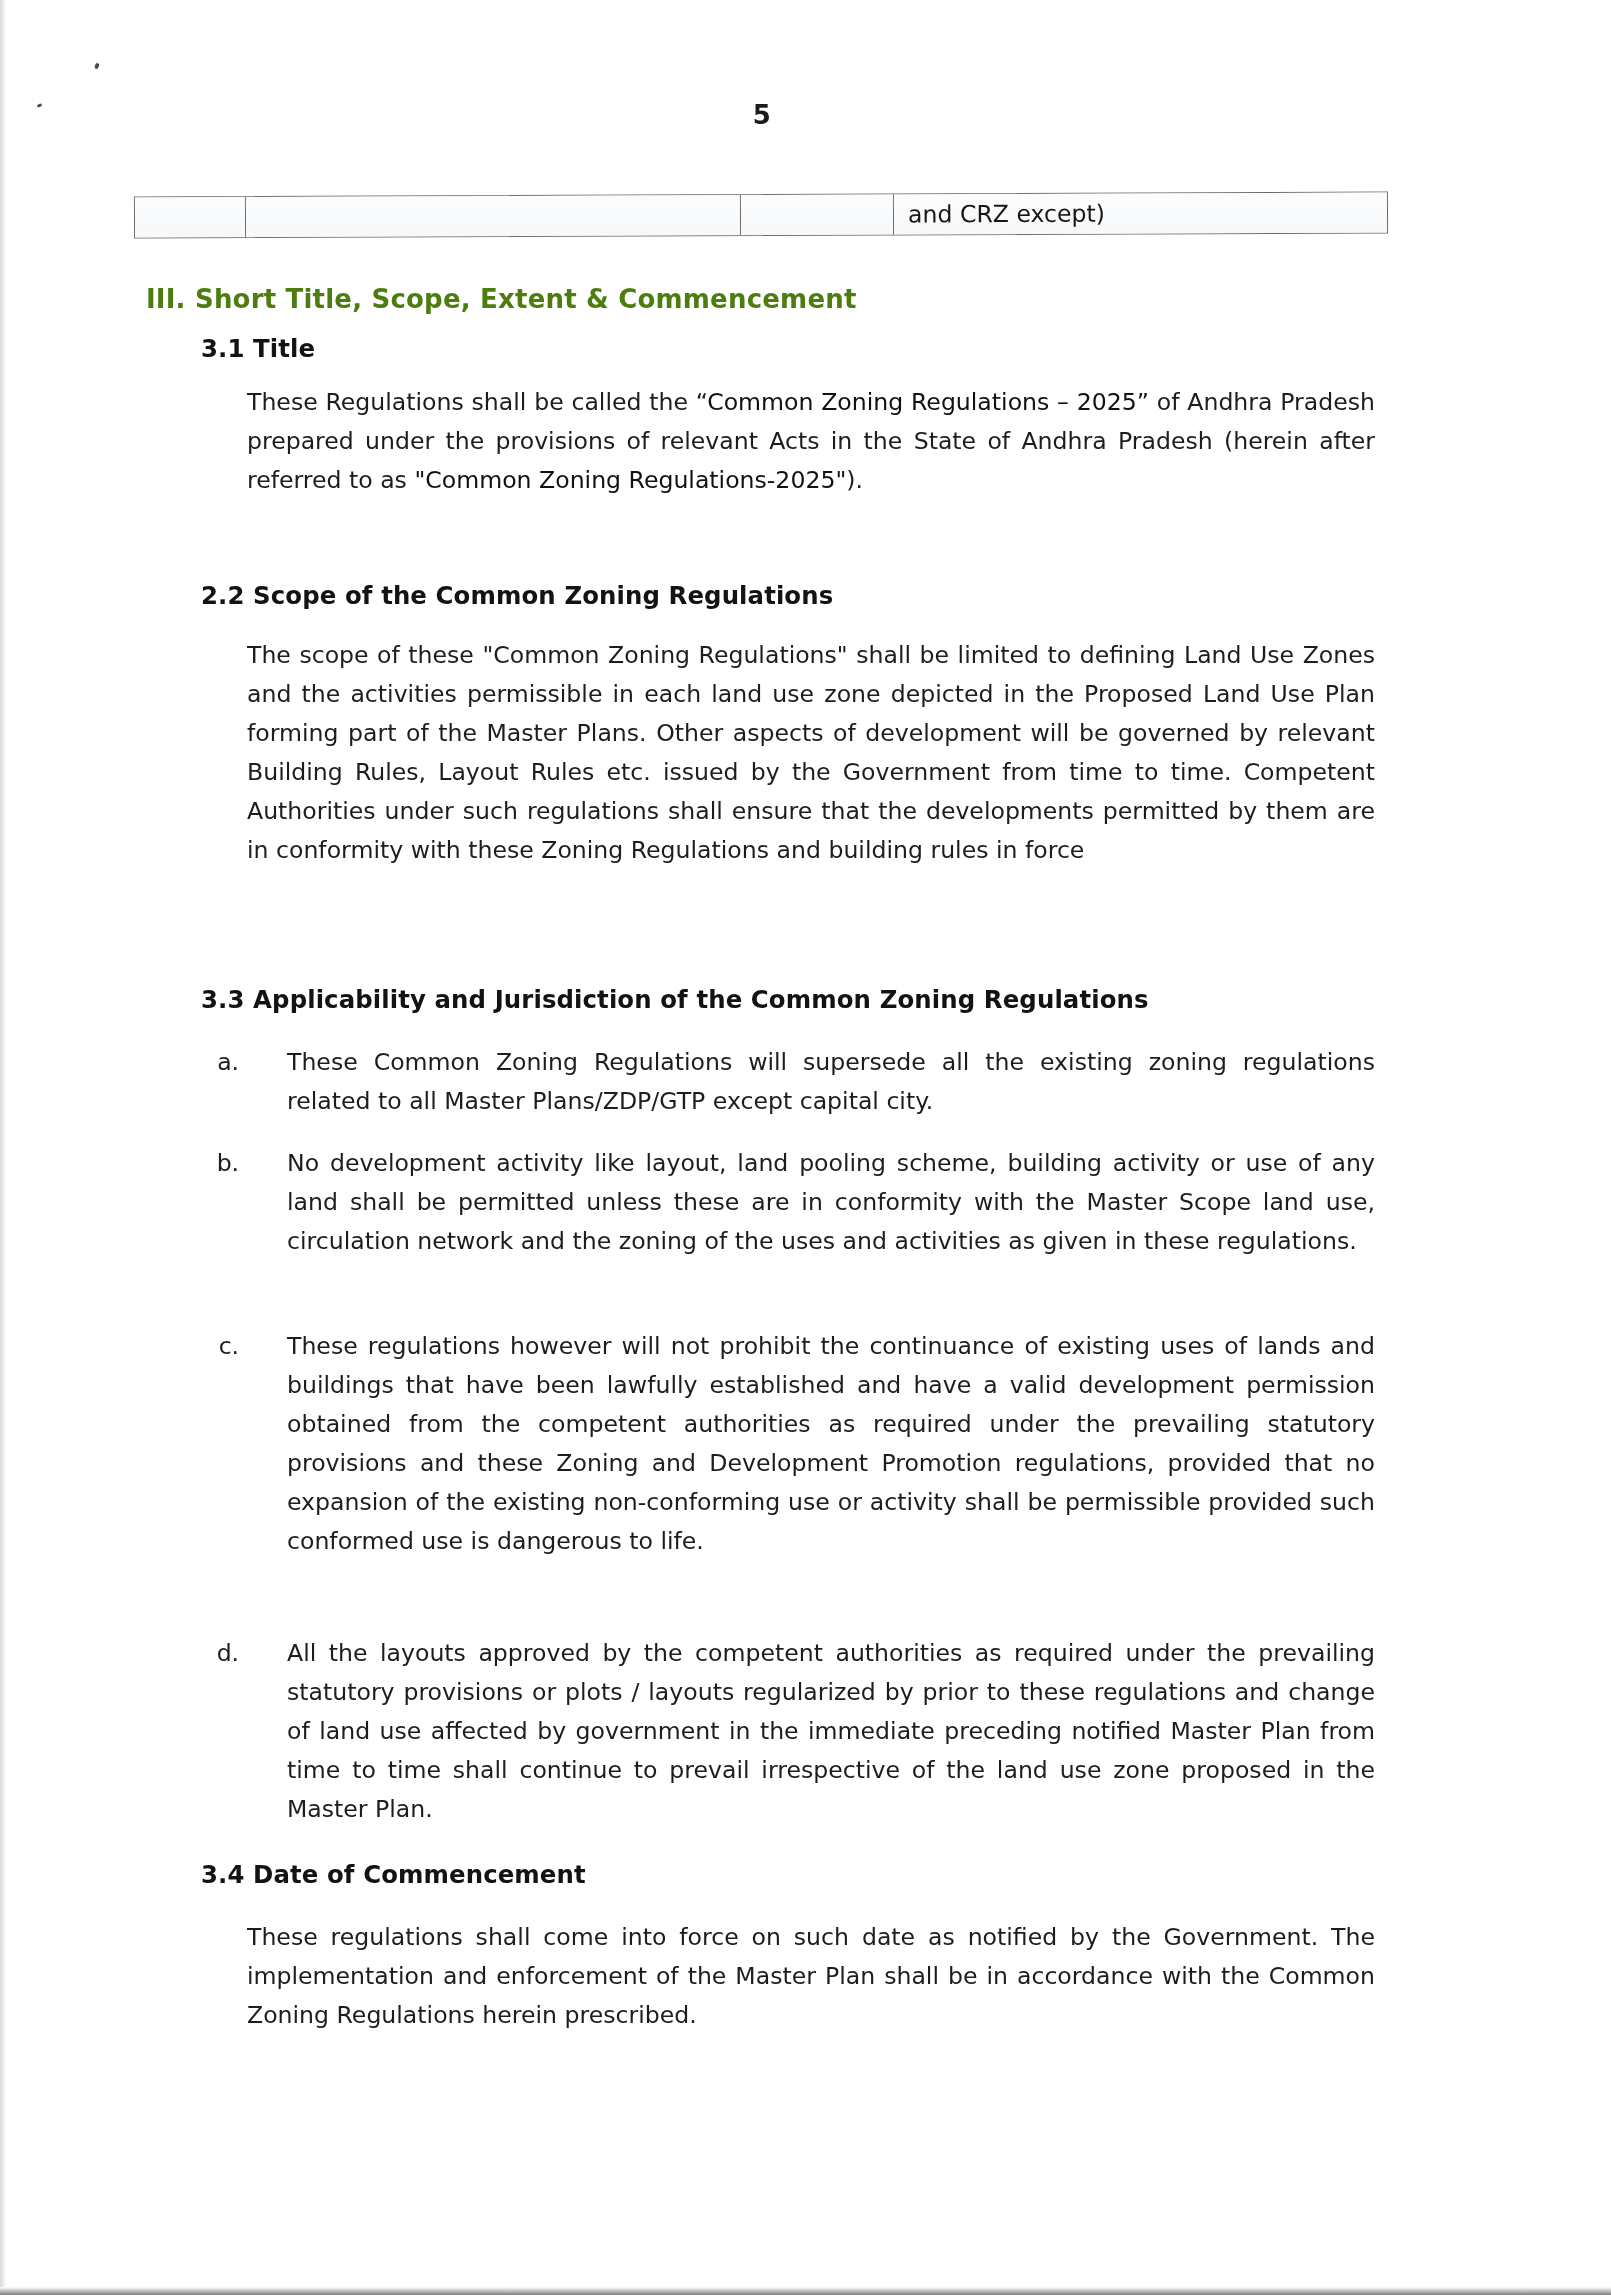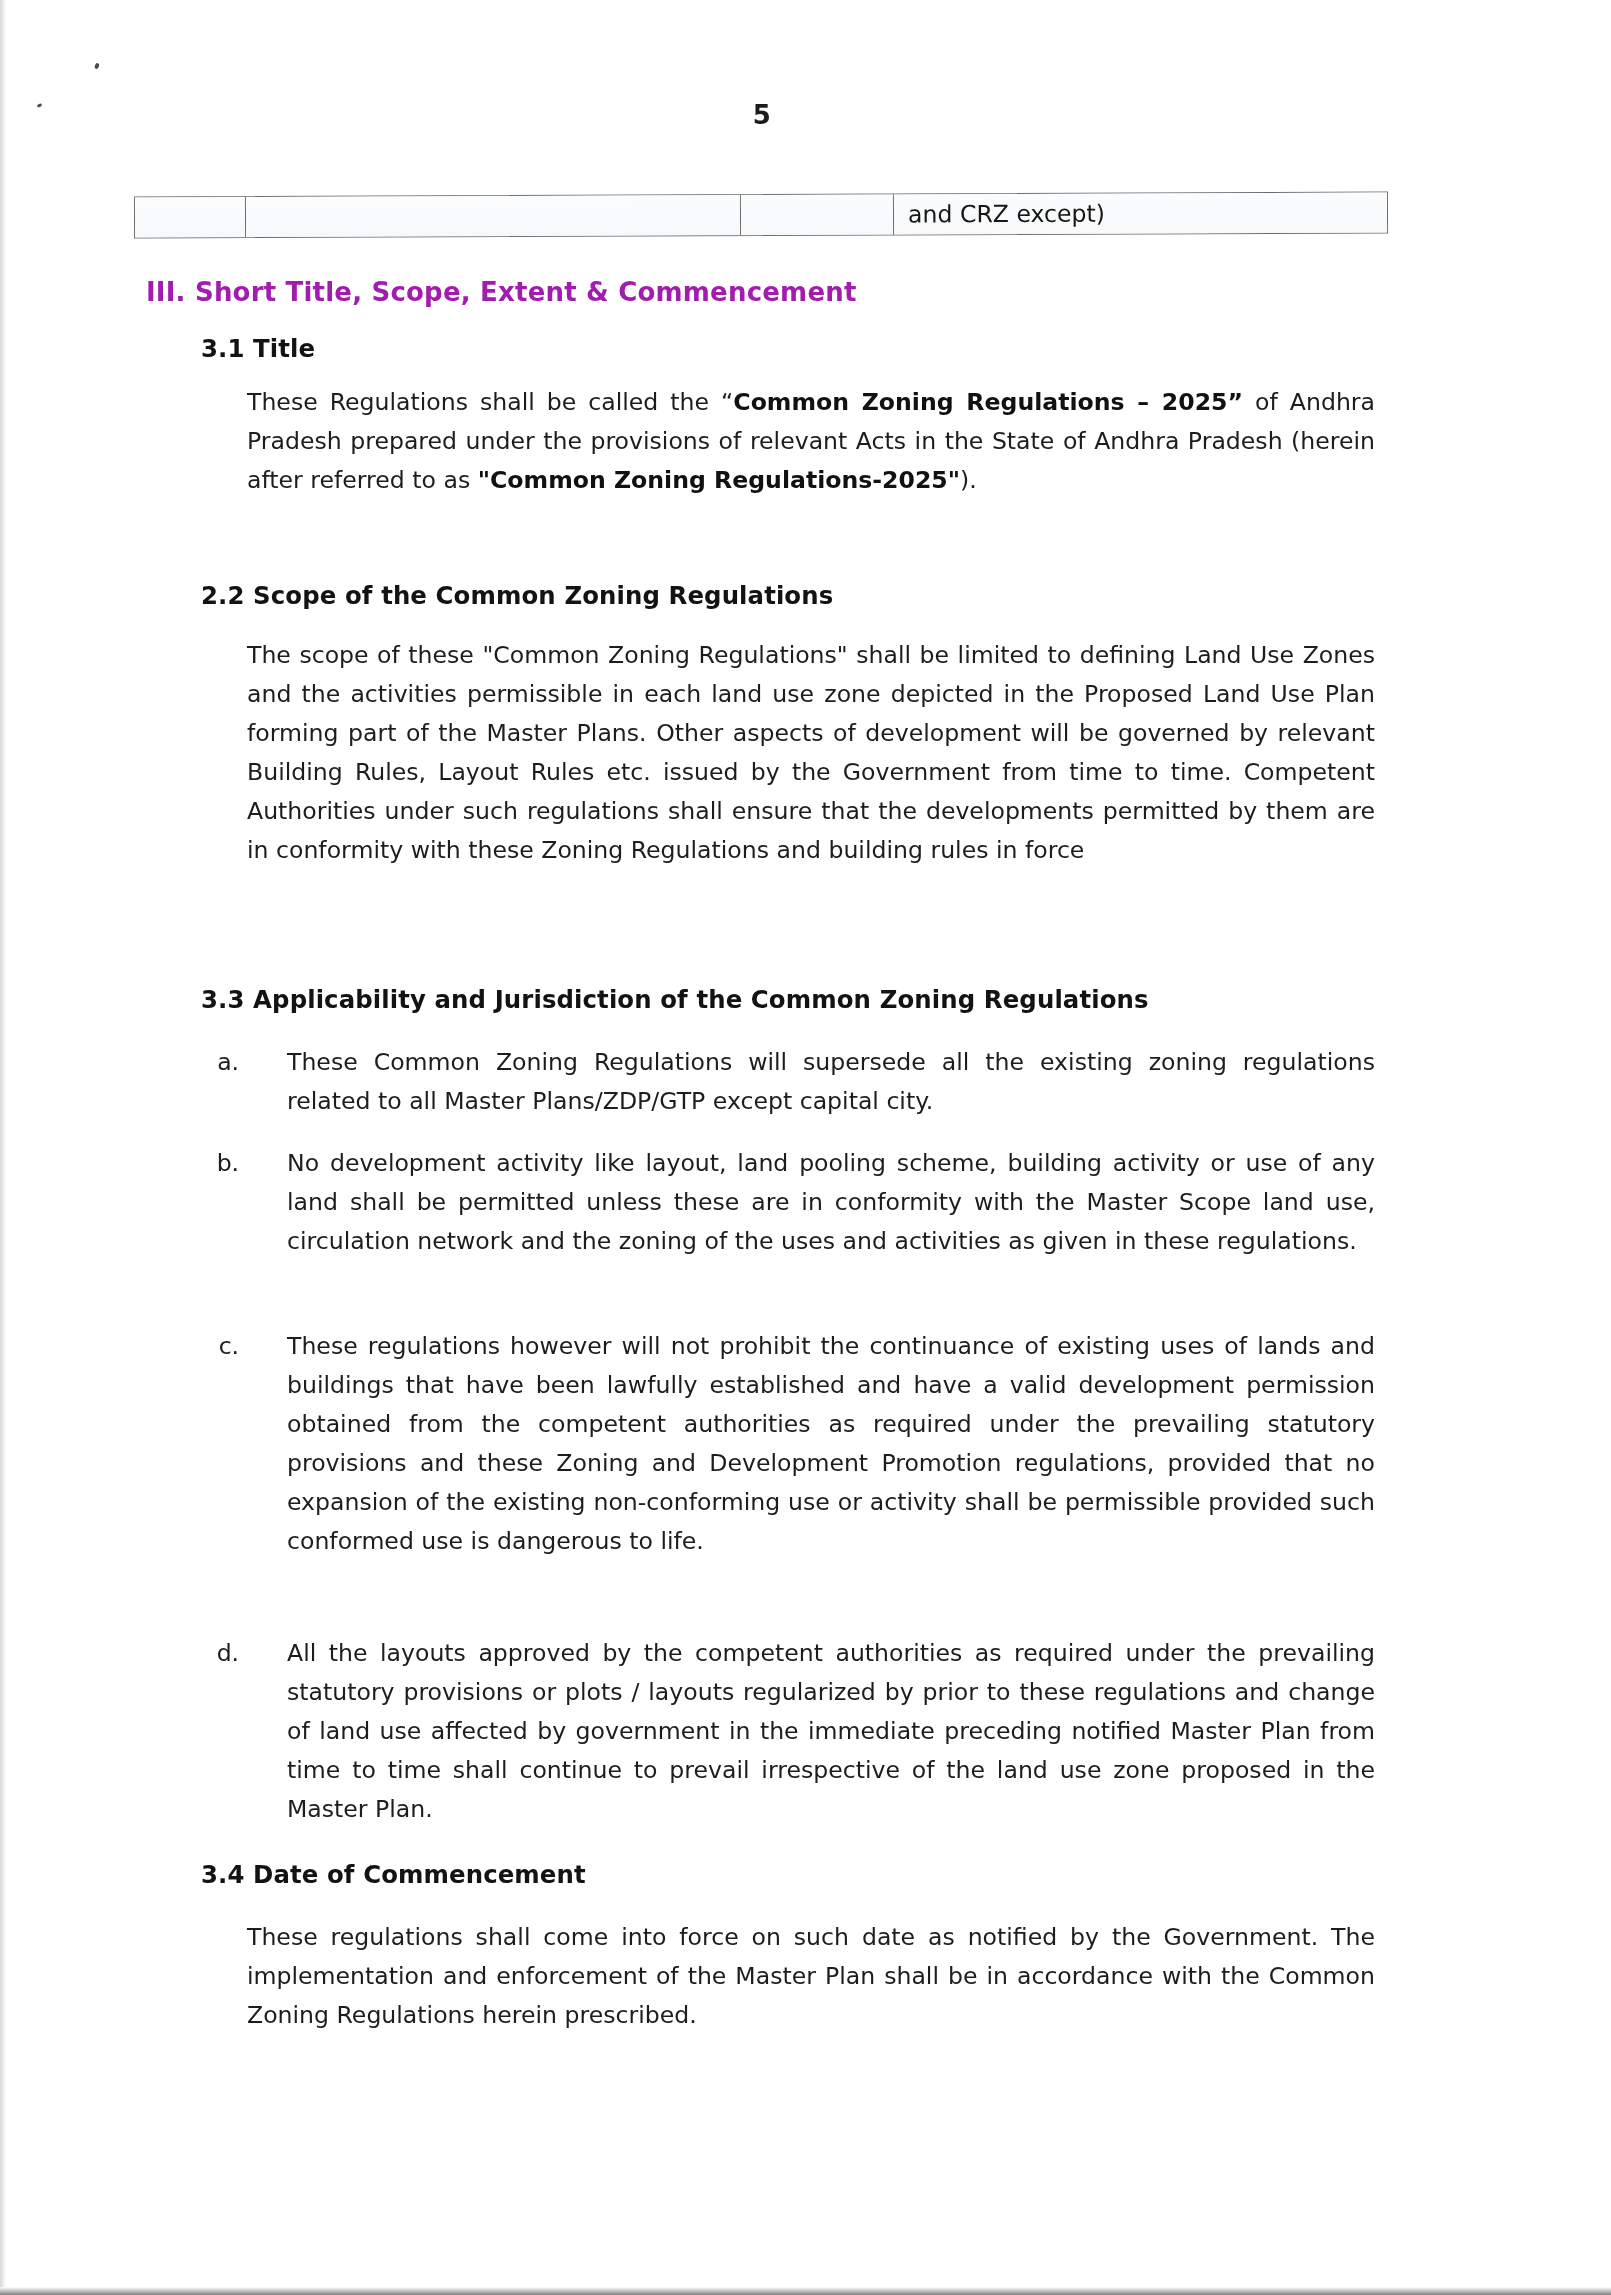--- a/index.html
+++ b/index.html
@@ -88,24 +88,24 @@
     font-size: 23.6px;
     color: #161616;
     font-family: "DejaVu Sans", sans-serif;
     white-space: nowrap;
   }
 
   
   .h1-roman {
     position: absolute;
     left: 146px;
-    top: 277px;
+    top: 284px;
     font-size: 26px;
     font-weight: bold;
-    color: #a21caf;
+    color: #4d7c0f;
     letter-spacing: 0.2px;
   }
   .block {
     position: absolute;
     box-sizing: border-box;
   }
   .h2 {
     font-size: 24.4px;
     font-weight: bold;
     color: #131313;
@@ -114,21 +114,21 @@
   }
   .para {
     left: 247px;
     width: 1128px;
     font-size: 23.6px;
     line-height: 39px;
     color: #1d1d1d;
     text-align: justify;
     text-justify: inter-word;
   }
-  .para b { font-weight: bold; color: #111; }
+  .para b { font-weight: normal; color: #111; }
 
   .list-item {
     left: 206px;
     width: 1169px;
     font-size: 23.6px;
     line-height: 39px;
     color: #1d1d1d;
     display: flex;
     align-items: flex-start;
   }

